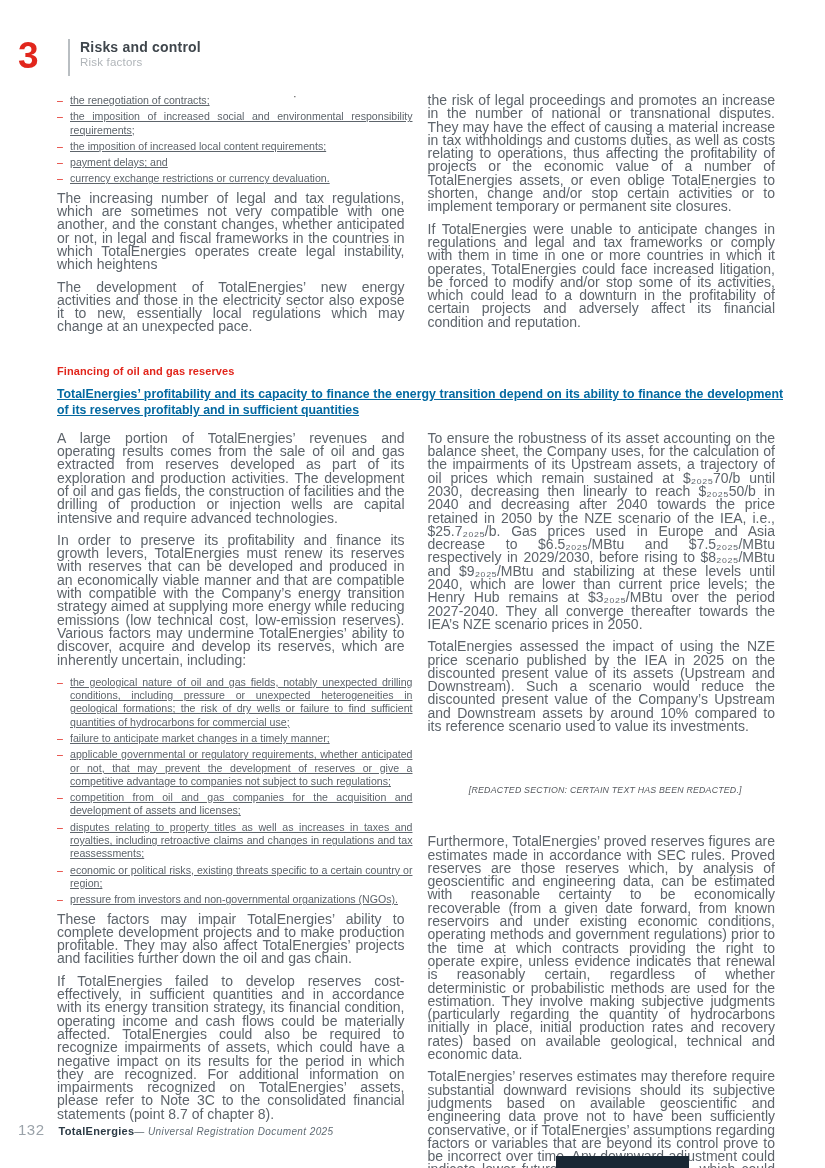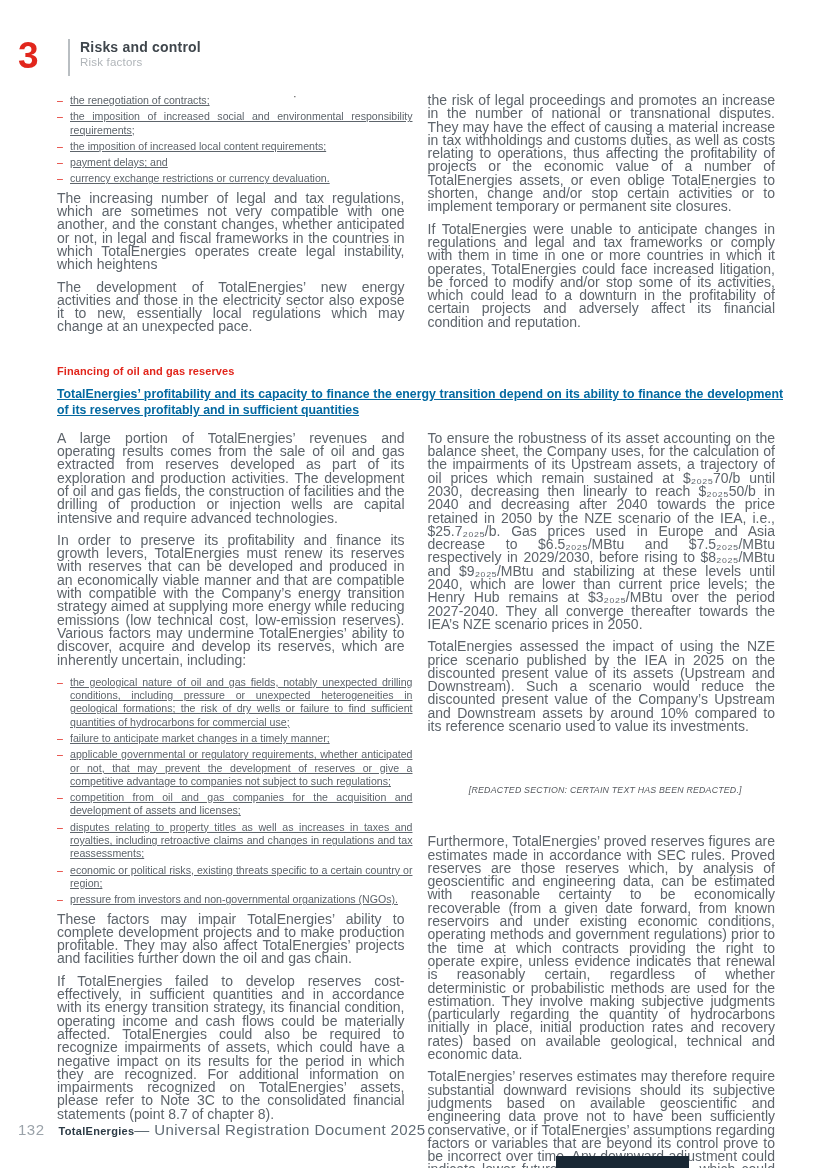--- a/index.html
+++ b/index.html
@@ -42,21 +42,21 @@
   }
   .redacted{
     font-size:8.8px;letter-spacing:.2px;color:#55595e;text-align:center;
     margin:52px 6px 40px 6px;
     font-style:italic;
   }
   
   .page-footer{position:absolute;left:18px;top:1121px;display:flex;align-items:baseline;}
   .pnum{font-size:15px;color:#9aa2a9;letter-spacing:.5px;margin-right:14px;}
   .brand{font-size:11px;font-weight:bold;color:#2b3a45;letter-spacing:.3px;}
-  .doc{font-size:15px;color:#5f6b74;letter-spacing:.4px;}
+  .doc{font-size:10px;color:#5f6b74;letter-spacing:.4px;font-style:italic;}
   .navy-bar{position:absolute;left:556px;top:1156px;width:133px;height:12px;background:#192734;}
 </style>
 </head>
 <body>
 
 <div class="page">
 
   <header class="chap-header">
     <div class="chap-num">3</div>
     <div class="chap-divider"></div>

